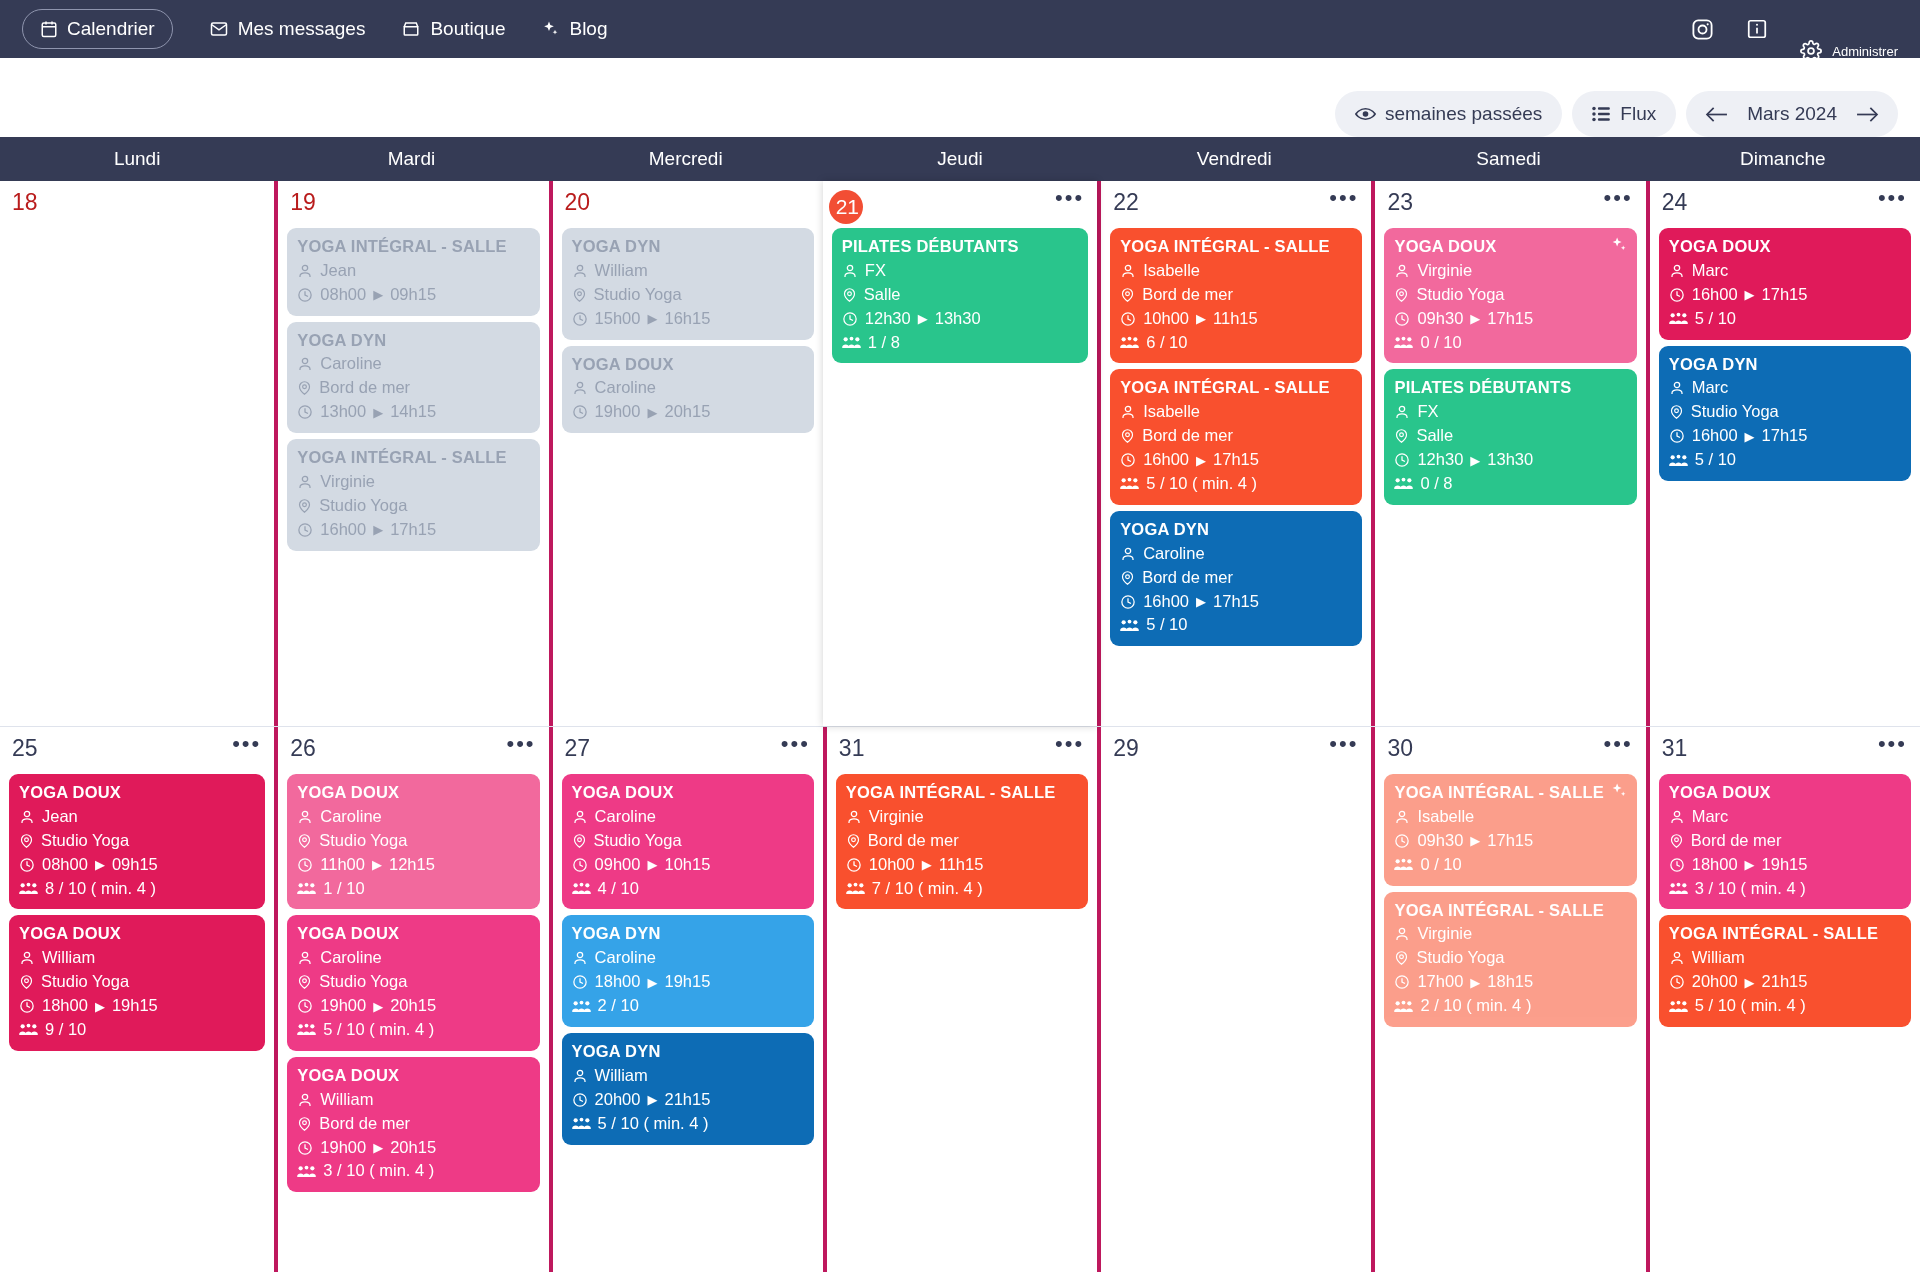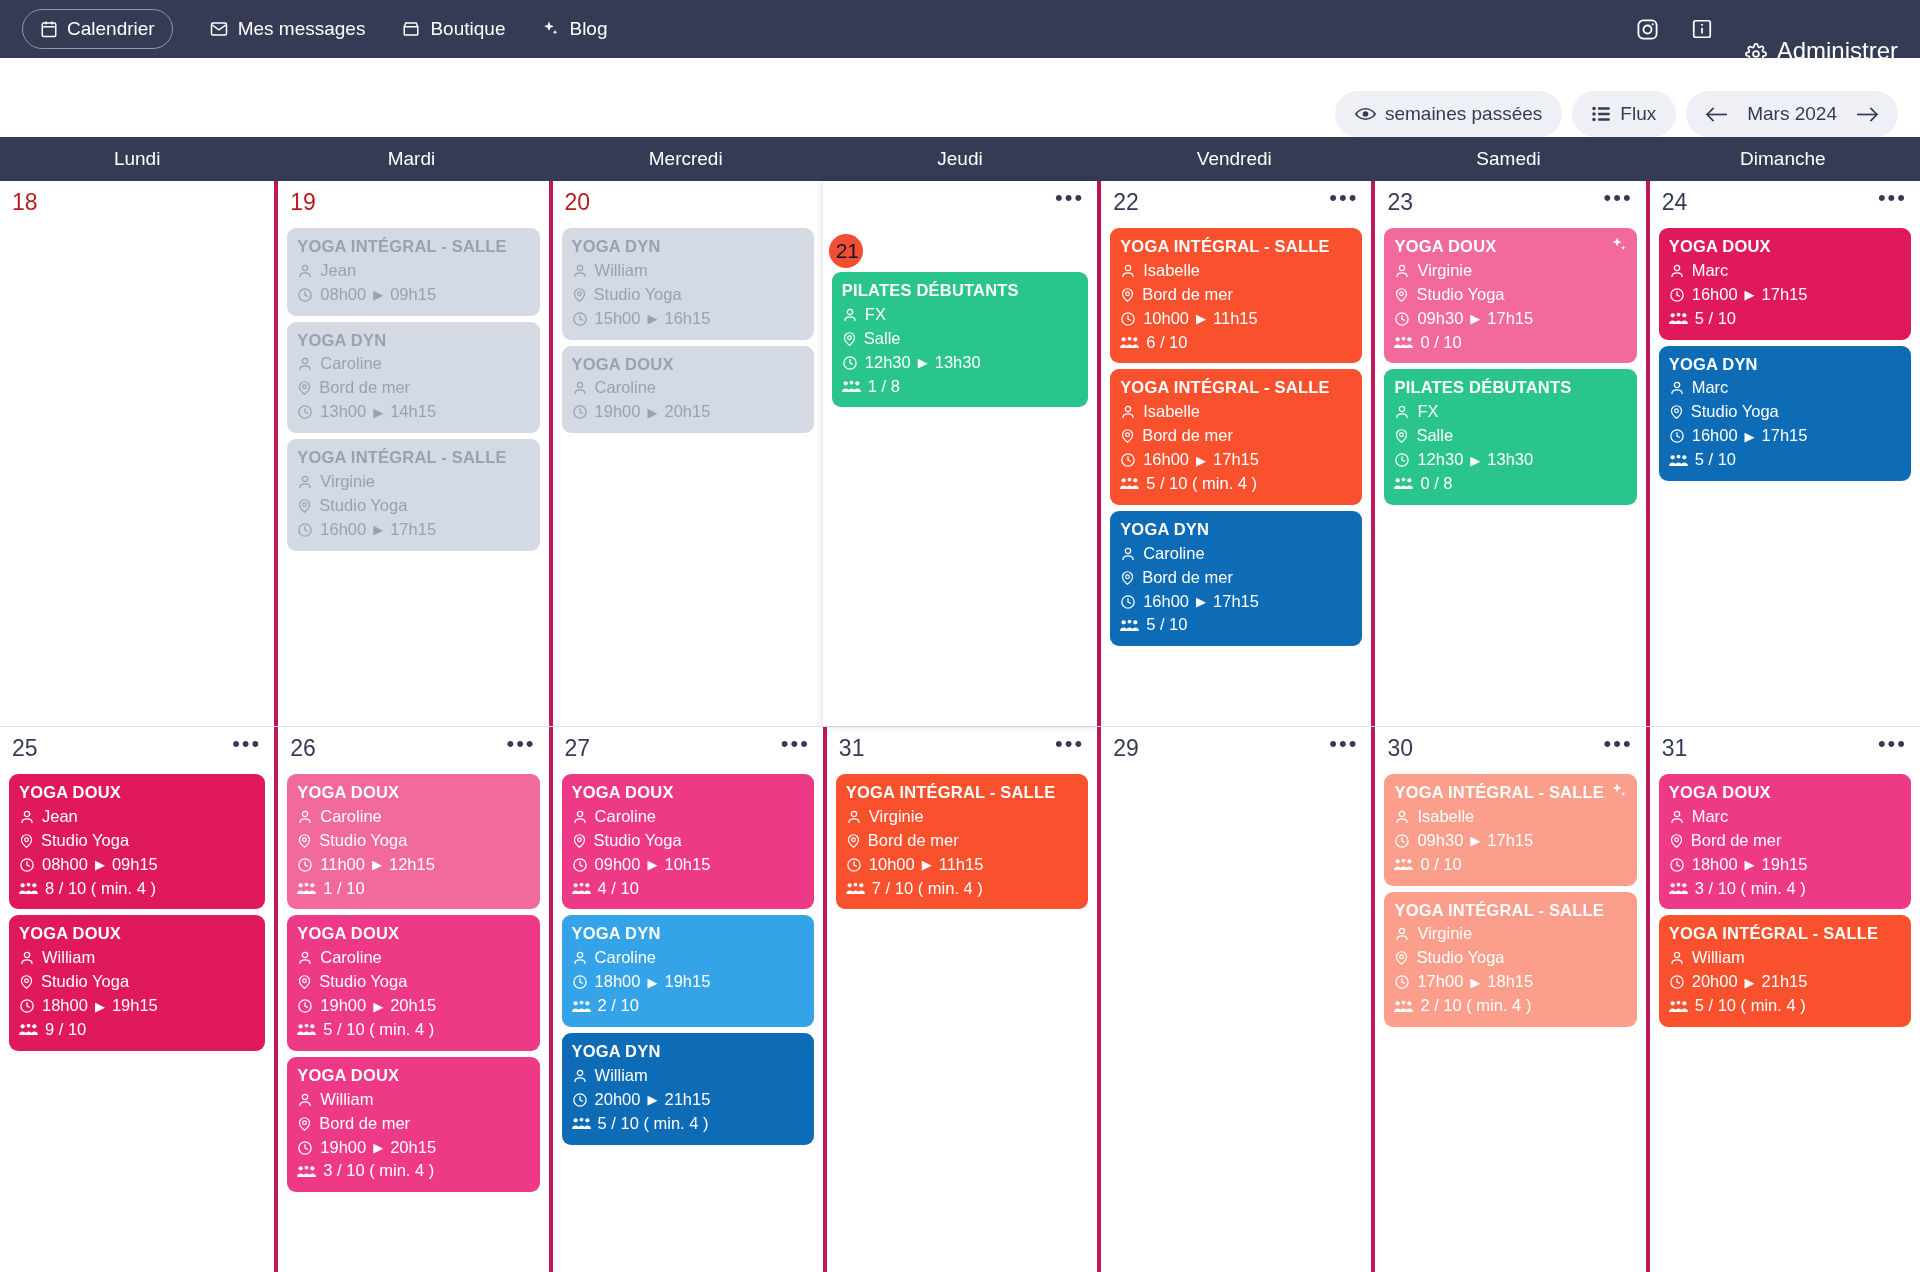--- a/index.html
+++ b/index.html
@@ -25,21 +25,21 @@
     font-size: 19px; color: #ffffff; white-space: nowrap;
     cursor: pointer;
   }
   .nav-item.active {
     border: 1.5px solid #8f95ae;
     border-radius: 22px;
     padding: 8px 17px;
   }
   .nav-right { margin-left: auto; display: flex; align-items: center; gap: 32px; }
   .nav-icon-btn { display: flex; align-items: center; cursor: pointer; }
-  .nav-admin { display: flex; align-items: flex-end; gap: 10px; font-size: 24px; cursor: pointer; margin-top: 44px; }
+  .nav-admin { display: flex; align-items: center; gap: 10px; font-size: 13px; cursor: pointer; margin-top: 44px; }
   svg { display: block; }
 
   
   .toolbar {
     height: 79px;
     background: #ffffff;
     display: flex;
     align-items: flex-end;
     justify-content: flex-end;
     padding: 0 22px;
@@ -99,27 +99,26 @@
 
   .daytop {
     display: flex; align-items: flex-start; justify-content: space-between;
     min-height: 34px;
     margin-bottom: 4px;
   }
   .daynum { font-size: 23px; color: #353B55; line-height: 1.05; padding-left: 3px; }
   .daynum.muted { color: #b91c1c; }
   .daynum.badge {
     background: #f24e34;
-    color: #0f172a;
+    color: #ffffff;
     border-radius: 50%;
     width: 34px; height: 34px;
     display: flex; align-items: center; justify-content: center;
     font-size: 21px;
     margin-left: -3px;
-    margin-top: 44px;
   }
   .dots { color: #353B55; font-size: 22px; line-height: 0.7; letter-spacing: 2px; cursor: pointer; padding-right: 4px; }
 
   
   .events { display: flex; flex-direction: column; gap: 6px; }
   .ev {
     border-radius: 9px;
     padding: 8px 10px 9px 10px;
     color: #ffffff;
     position: relative;

